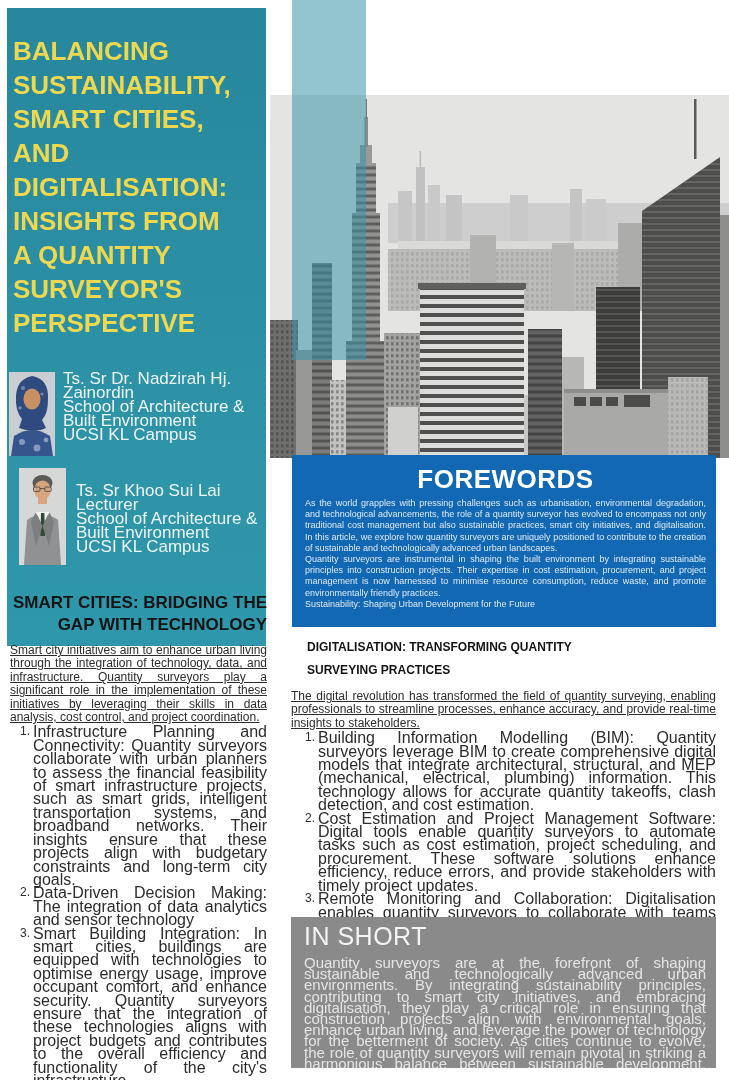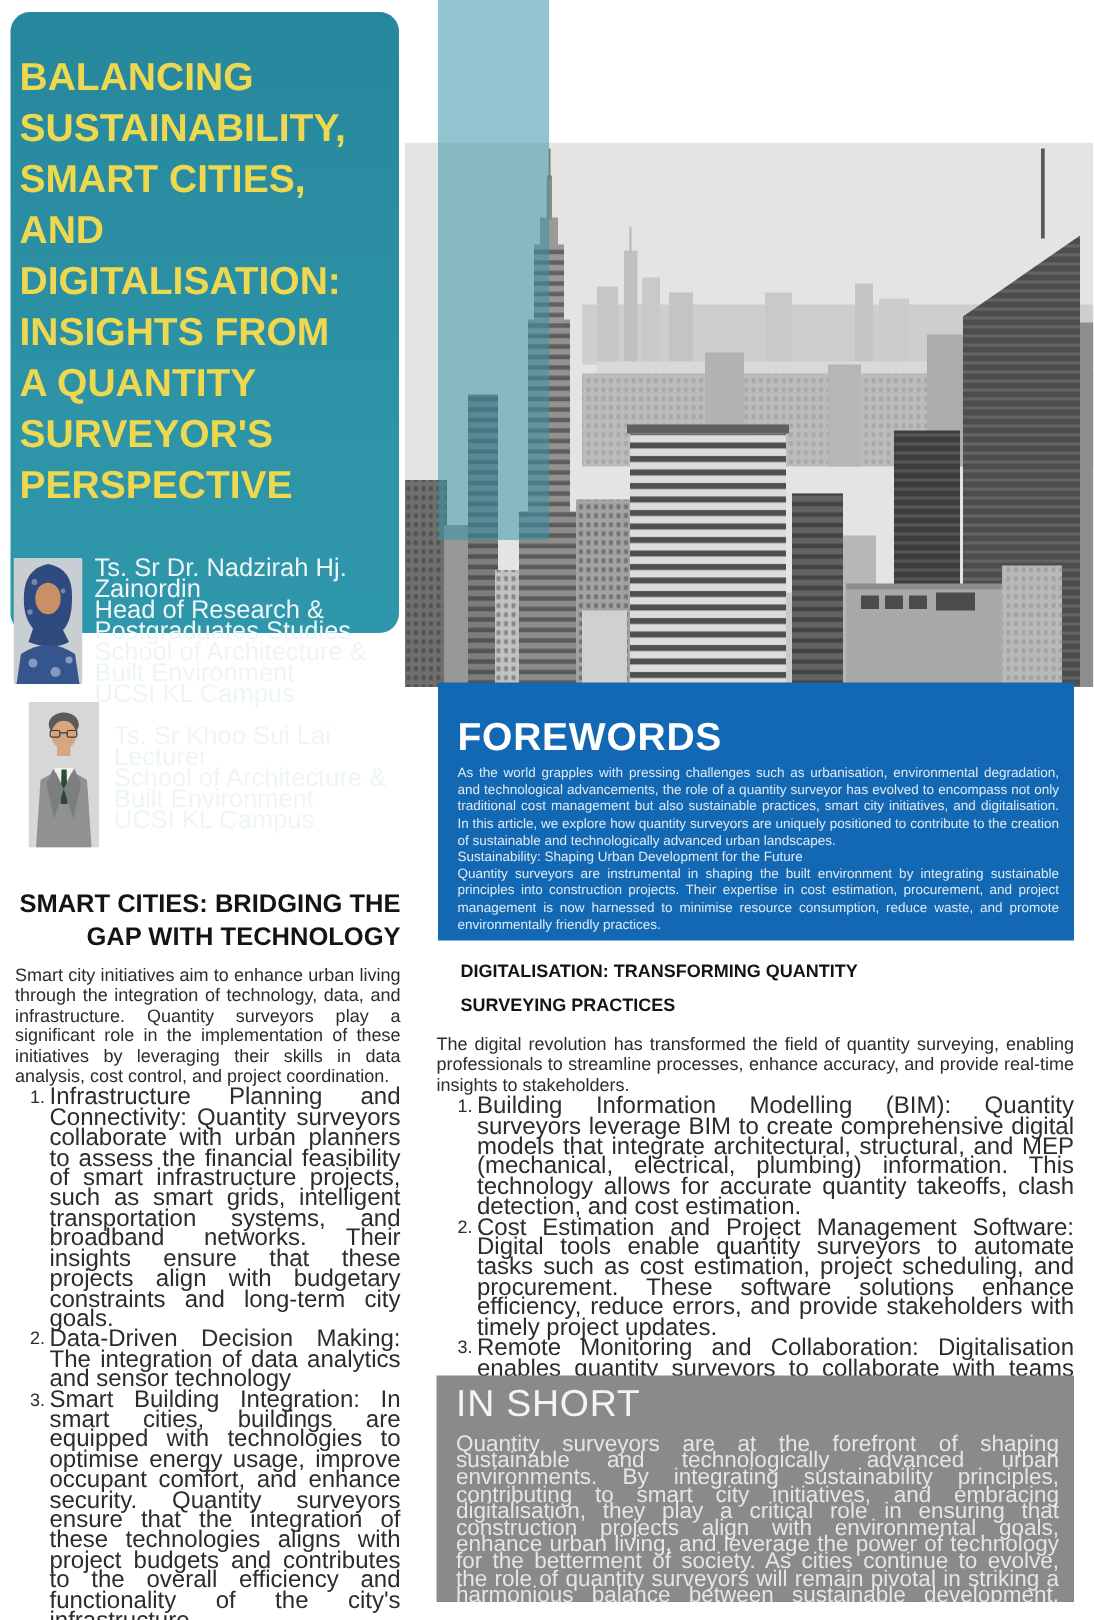--- a/index.html
+++ b/index.html
@@ -4,24 +4,23 @@
 <style>
   html,body{margin:0;padding:0;}
   body{
     width:729px;height:1080px;position:relative;overflow:hidden;
     background:#ffffff;
     font-family:"Liberation Sans",sans-serif;
     -webkit-font-smoothing:antialiased;
   }
   
   .teal-box{
-    position:absolute;left:7px;top:8px;width:259px;height:414px;
+    position:absolute;left:7px;top:8px;width:259px;height:638px;
     background:linear-gradient(180deg,var(--teal-dark,#27879c) 0%,var(--teal,#2e94a8) 70%,#2f97ab 100%);
     z-index:3;
-    border-radius:13px;
   }
   .page-title{
     position:absolute;top:26px;left:6px;margin:0;
     font-size:26px;font-weight:bold;line-height:34px;letter-spacing:0px;
     color:var(--title-yellow,#eed850);
     white-space:pre;
   }
   .author{position:absolute;display:flex;}
   .author-1{top:364px;left:2px;width:255px;}
   .author-2{top:460px;left:12px;width:245px;}
@@ -35,34 +34,34 @@
     position:absolute;left:292px;top:0;width:74px;height:360px;
     background:rgba(56,150,167,0.55);z-index:2;
   }
   
   .forewords{
     position:absolute;left:292px;top:455px;width:424px;height:172px;
     background:var(--forewords-blue,#1268b2);z-index:4;
     box-sizing:border-box;padding:5px 10px 0 13px;
   }
   .forewords h2{
-    margin:16px 0 4px 0;color:#ffffff;font-size:26px;line-height:30px;font-weight:bold;letter-spacing:0.5px;
+    margin:4px 0 4px 0;color:#ffffff;font-size:26px;line-height:30px;font-weight:bold;letter-spacing:0.5px;text-align:center;
   }
   .forewords p{
     margin:0;color:#dfeaf6;font-size:9px;line-height:11.2px;text-align:justify;
   }
   
   .left-col{position:absolute;left:10px;top:592px;width:257px;z-index:3;}
   .right-col{position:absolute;left:291px;top:636px;width:425px;z-index:3;}
   .section-heading{
     margin:0 0 8px 0;color:#141414;font-weight:bold;white-space:pre;
   }
   .left-col .section-heading{font-size:17px;line-height:22px;text-align:right;}
   .right-col .section-heading{font-size:12px;line-height:23px;margin-left:16px;}
-  .body-text{color:#2c2c2c;font-size:12px;line-height:13.4px;text-align:justify;margin:0;}
+  .body-text{color:#2c2c2c;font-size:12px;line-height:13.4px;text-align:justify;margin:0;text-decoration:underline;}
   .num-list{margin-top:1px;}
   .num-item{display:flex;margin-left:10px;}
   .right-col .num-item{margin-left:14px;}
   .num-item .num{flex:0 0 13px;color:#2c2c2c;font-size:12px;line-height:13.4px;}
   .num-item .txt{flex:1;color:#2c2c2c;font-size:16px;line-height:13.4px;text-align:justify;}
   
   .in-short{
     position:absolute;left:291px;top:917px;width:425px;height:151px;
     background:var(--inshort-gray,#8a8a8a);z-index:3;
     box-sizing:border-box;padding:4px 10px 0 13px;
@@ -180,21 +179,20 @@
       <circle cx="33" cy="22" r="1.6" fill="#9fb0cf" opacity="0.6"></circle>
       <circle cx="11" cy="36" r="1.8" fill="#9fb0cf" opacity="0.6"></circle>
       <ellipse cx="23" cy="27" rx="8.5" ry="10.5" fill="#c79065"></ellipse>
       <path d="M2,84 L5,64 Q23,52 41,64 L44,84 Z" fill="#35558c"></path>
       <circle cx="13" cy="70" r="3" fill="#aab8d6" opacity="0.7"></circle>
       <circle cx="28" cy="76" r="3.4" fill="#aab8d6" opacity="0.7"></circle>
       <circle cx="37" cy="68" r="2.4" fill="#aab8d6" opacity="0.7"></circle>
     </svg>
     <div class="author-text">
       <div class="author-name">Ts. Sr Dr. Nadzirah Hj. Zainordin</div>
-      <div>Head of Research &amp; Postgraduates Studies</div>
       <div>School of Architecture &amp; Built Environment</div>
       <div>UCSI KL Campus</div>
     </div>
   </div>
 
   <div class="author author-2">
     <svg class="author-photo" width="47" height="97" viewBox="0 0 47 97">
       <rect width="47" height="97" fill="#d6d8d7"></rect>
       <ellipse cx="23.5" cy="15" rx="10" ry="8" fill="#5a5a56"></ellipse>
       <ellipse cx="23.5" cy="22" rx="8.3" ry="9.5" fill="#d8a57e"></ellipse>
@@ -214,22 +212,22 @@
       <div>Lecturer</div>
       <div>School of Architecture &amp; Built Environment</div>
       <div>UCSI KL Campus</div>
     </div>
   </div>
 </div>
 
 <div class="forewords">
   <h2>FOREWORDS</h2>
   <p>As the world grapples with pressing challenges such as urbanisation, environmental degradation, and technological advancements, the role of a quantity surveyor has evolved to encompass not only traditional cost management but also sustainable practices, smart city initiatives, and digitalisation. In this article, we explore how quantity surveyors are uniquely positioned to contribute to the creation of sustainable and technologically advanced urban landscapes.</p>
+  <p>Quantity surveyors are instrumental in shaping the built environment by integrating sustainable principles into construction projects. Their expertise in cost estimation, procurement, and project management is now harnessed to minimise resource consumption, reduce waste, and promote environmentally friendly practices.</p>
   <p>Sustainability: Shaping Urban Development for the Future</p>
-  <p>Quantity surveyors are instrumental in shaping the built environment by integrating sustainable principles into construction projects. Their expertise in cost estimation, procurement, and project management is now harnessed to minimise resource consumption, reduce waste, and promote environmentally friendly practices.</p>
 </div>
 
 <div class="left-col">
   <h3 class="section-heading">SMART CITIES: BRIDGING THE
 GAP WITH TECHNOLOGY</h3>
   <p class="body-text">Smart city initiatives aim to enhance urban living through the integration of technology, data, and infrastructure. Quantity surveyors play a significant role in the implementation of these initiatives by leveraging their skills in data analysis, cost control, and project coordination.</p>
   <div class="num-list">
     <div class="num-item">
       <span class="num">1.</span>
       <span class="txt">Infrastructure Planning and Connectivity: Quantity surveyors collaborate with urban planners to assess the financial feasibility of smart infrastructure projects, such as smart grids, intelligent transportation systems, and broadband networks. Their insights ensure that these projects align with budgetary constraints and long-term city goals.</span>

